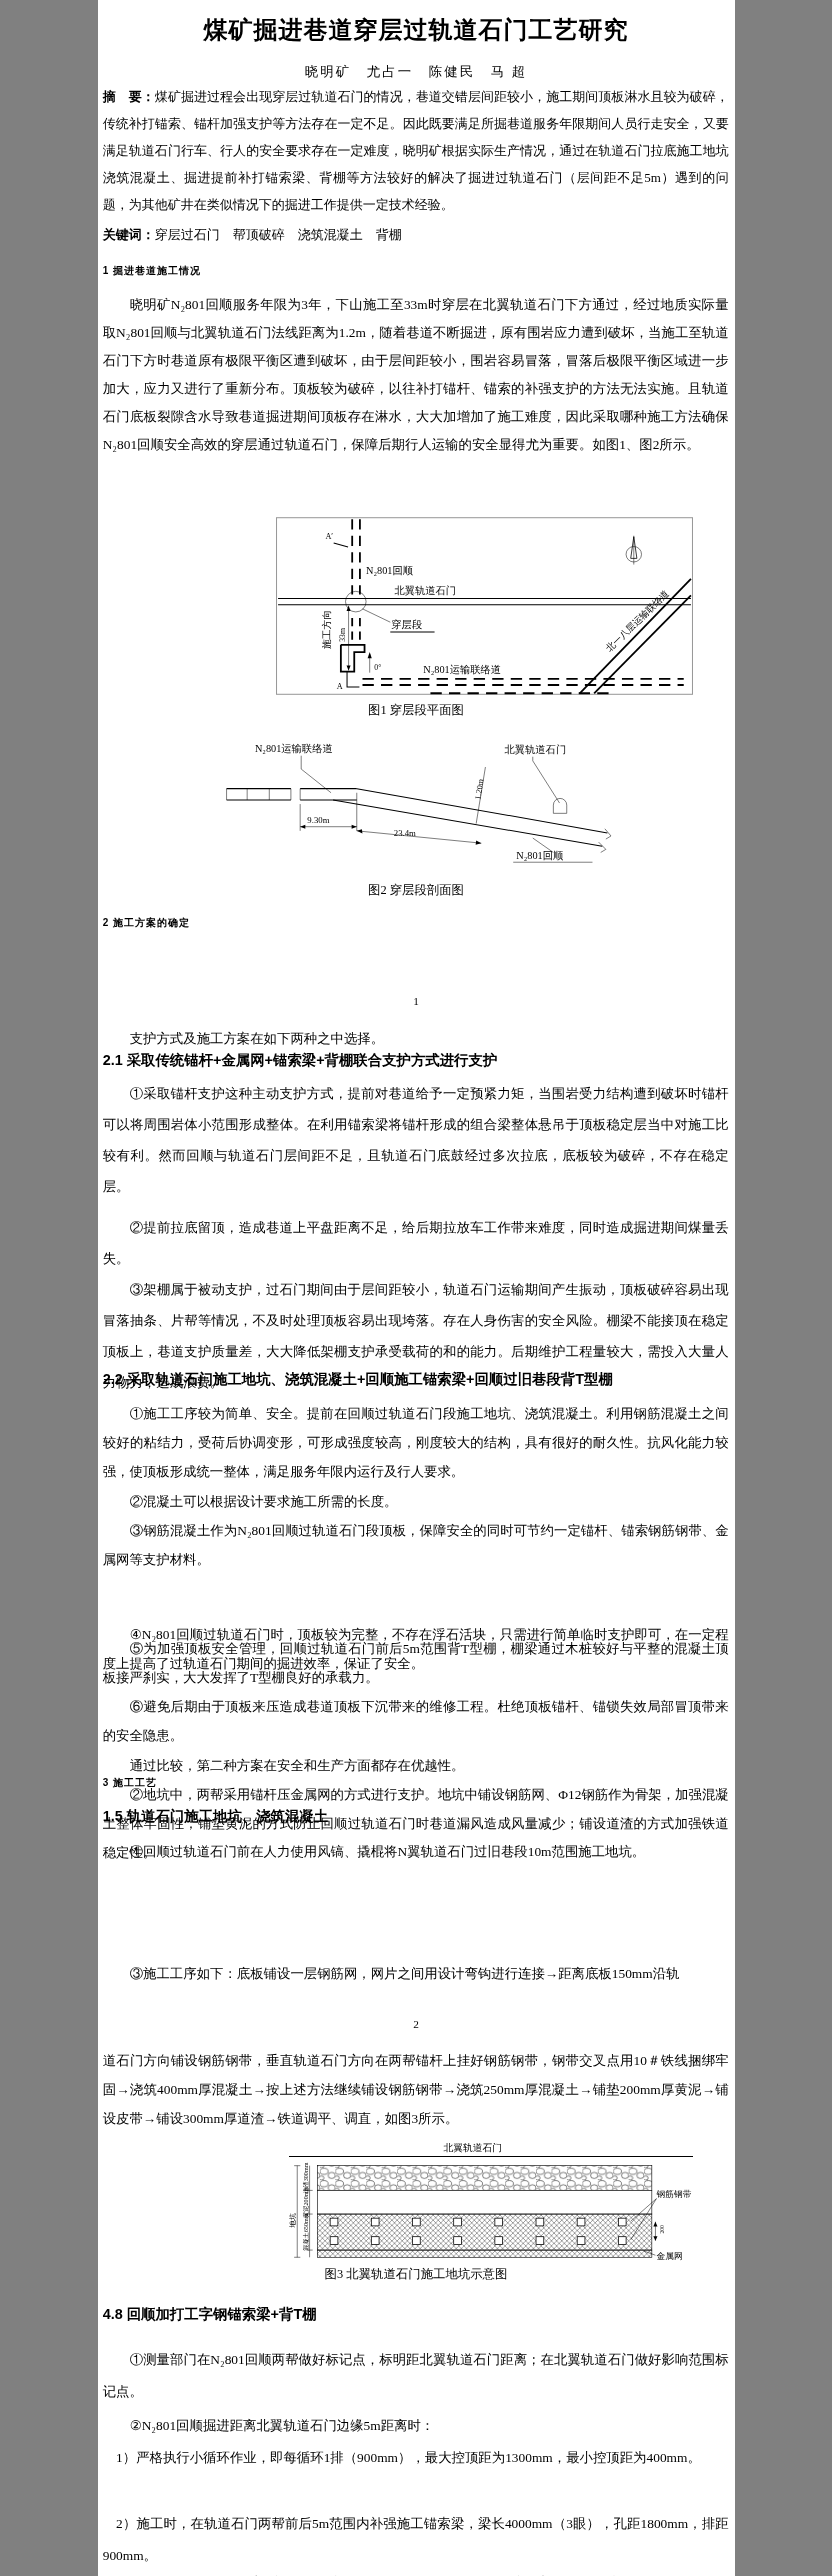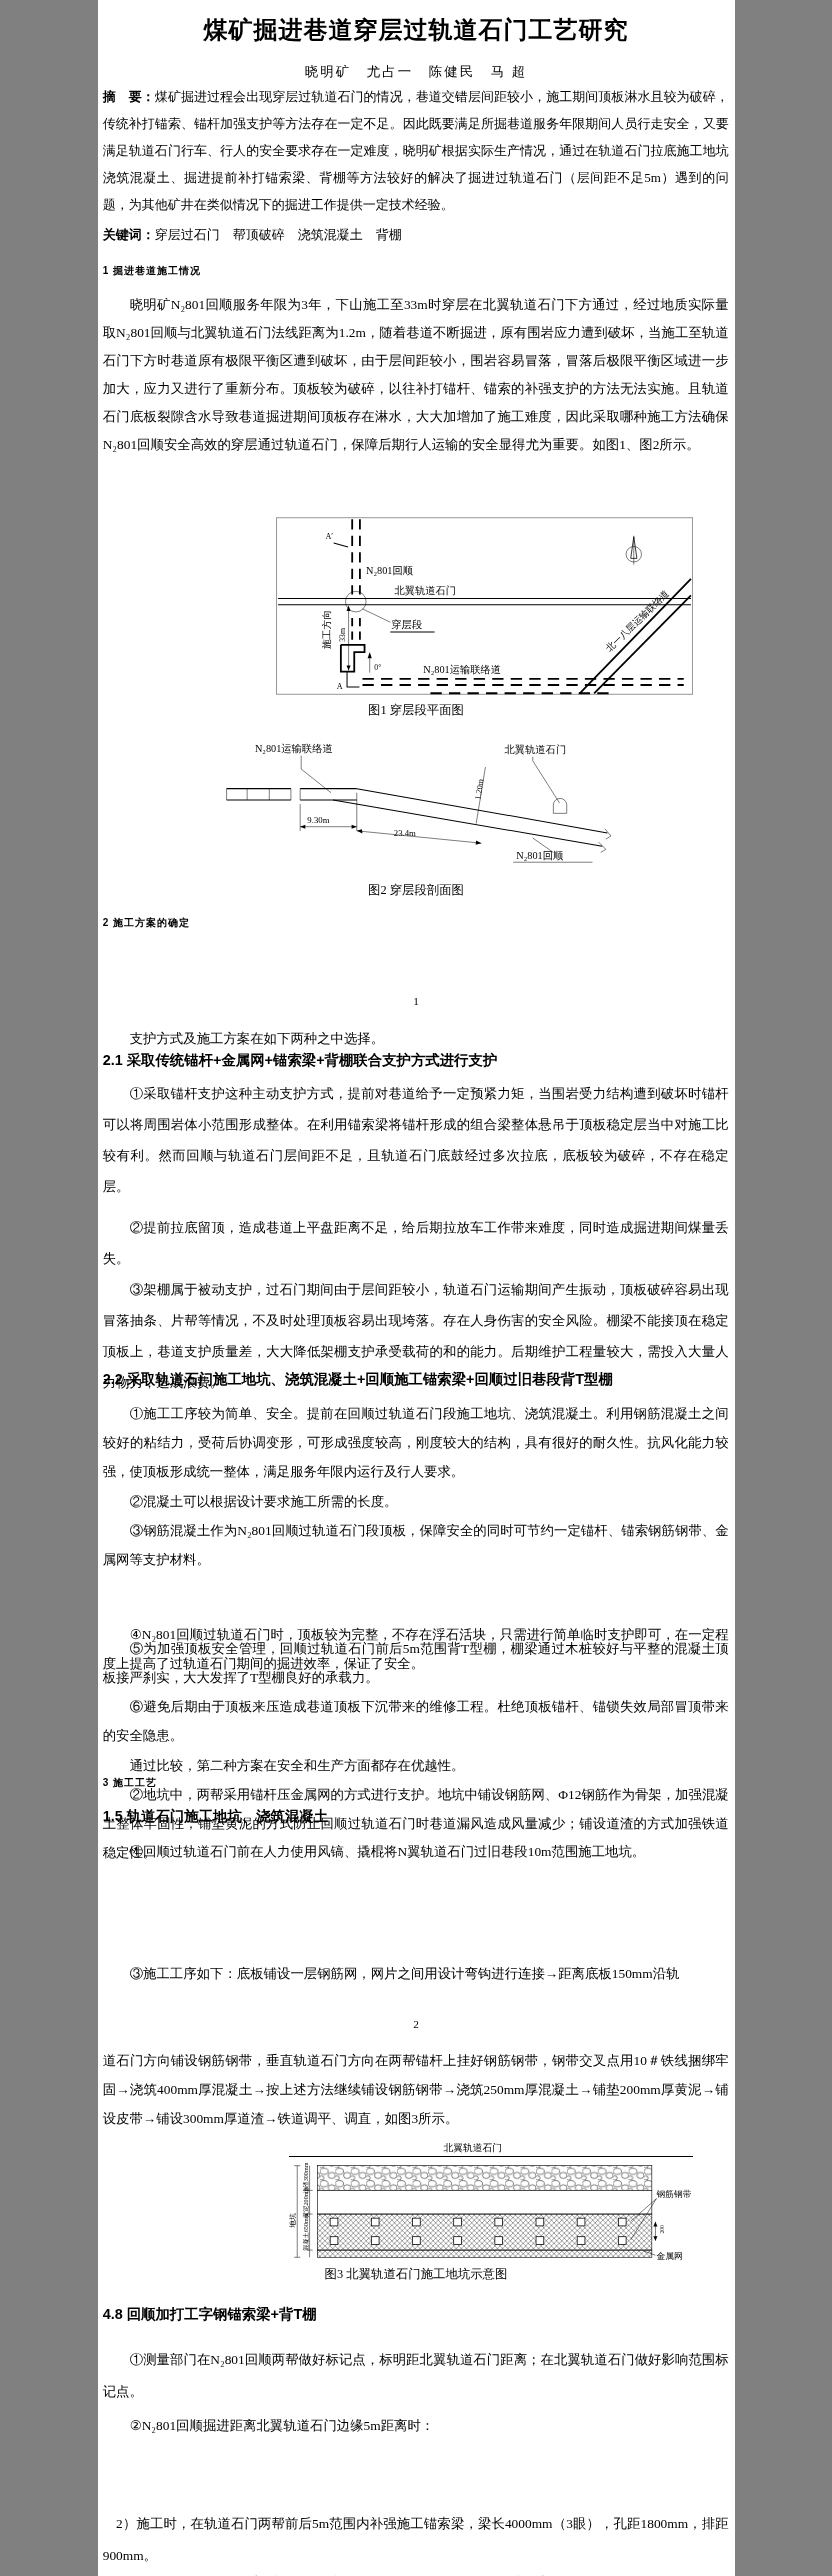--- a/index.html
+++ b/index.html
@@ -211,17 +211,18 @@
       <text x="728" y="176" font-size="11" transform="rotate(-90 728 176)">200</text>
       <text x="714" y="226" font-size="17">金属网</text>
       <line class="thin" x1="712" y1="218" x2="690" y2="210"></line>
     </svg>
   </div>
   <div class="blk cap" style="top:2266px">图3 北翼轨道石门施工地坑示意图</div>
 
   <div class="blk h2" style="top:2305px">4.8 回顺加打工字钢锚索梁+背T棚</div>
   <div class="blk body-p lh62 ind" style="top:2344px">①测量部门在N₂801回顺两帮做好标记点，标明距北翼轨道石门距离；在北翼轨道石门做好影响范围标记点。</div>
   <div class="blk body-p lh62 ind" style="top:2410px">②N₂801回顺掘进距离北翼轨道石门边缘5m距离时：</div>
+  <div class="blk body-p lh62 ind1" style="top:2442px">1）严格执行小循环作业，即每循环1排（900mm），最大控顶距为1300mm，最小控顶距为400mm。</div>
   <div class="blk body-p lh62 ind1" style="top:2508px">2）施工时，在轨道石门两帮前后5m范围内补强施工锚索梁，梁长4000mm（3眼），孔距1800mm，排距900mm。</div>
   <div class="blk body-p lh62 ind1" style="top:2567px">3）揭露凝土顶板后，采取补打单体液压支柱下压2m（1.2m）长木桩的方式临时支护顶板，单体滞后工作面不超过3m。</div>
 
 </div>
 
 
 </body></html>

